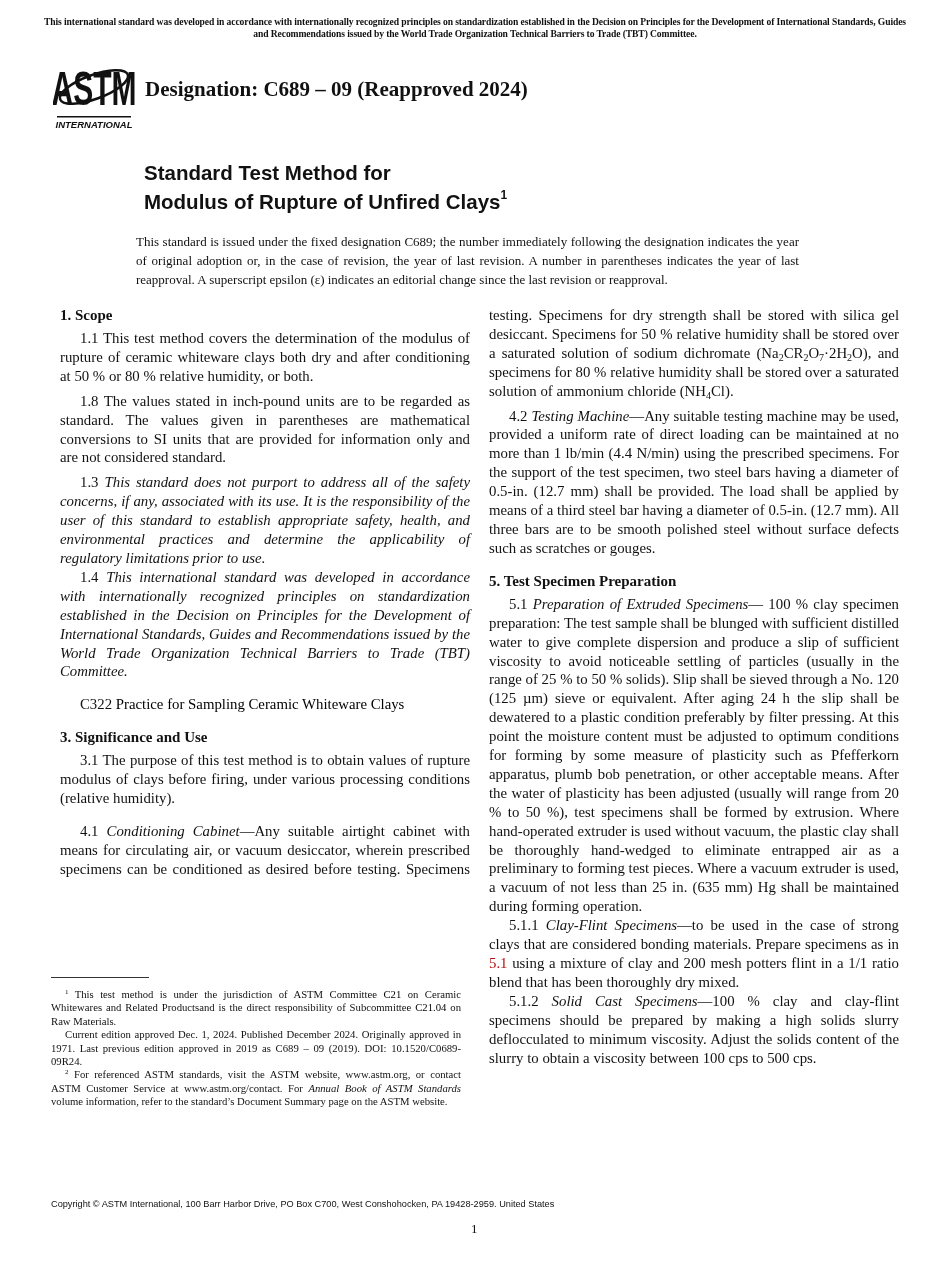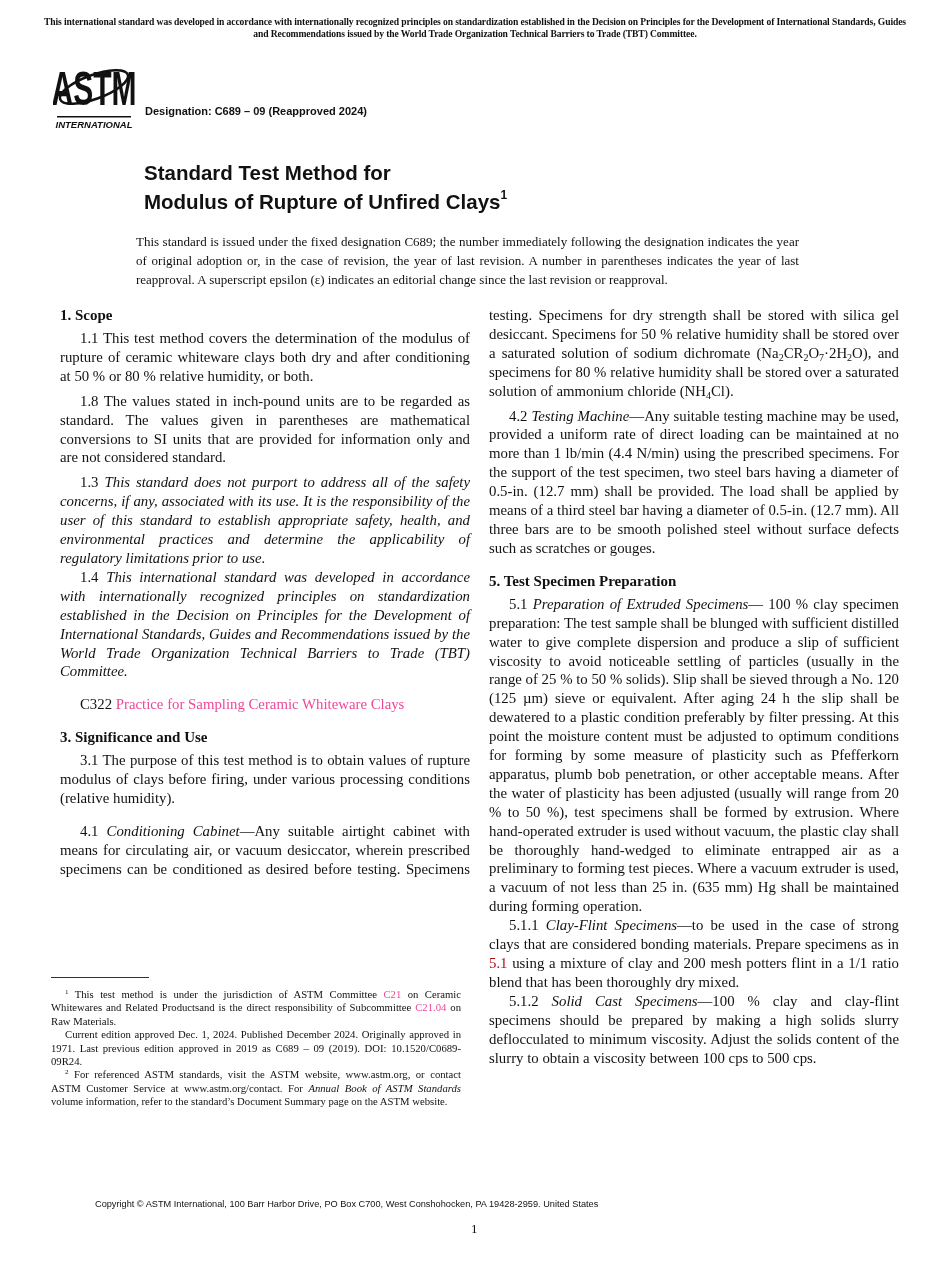--- a/index.html
+++ b/index.html
@@ -10,21 +10,21 @@
       position: absolute; left: 40px; top: 16px; width: 870px;
       font-family: "Liberation Serif", serif; font-weight: bold;
       font-size: 9.6px; line-height: 12px; text-align: center; letter-spacing: -0.1px;
     }
 
     .logo { position: absolute; left: 53px; top: 54px; width: 82px; height: 78px; }
     .logo svg { width: 82px; height: 78px; display: block; }
 
     .designation {
       position: absolute; left: 145px; top: 77px;
-      font-family: Liberation Sans, sans-serif; font-weight: bold; font-size: 11px; margin-top: 28px;
+      font-family: Liberation Serif, serif; font-weight: bold; font-size: 21px;
     }
 
     .title {
       position: absolute; left: 144px; top: 160px;
       font-family: "Liberation Sans", sans-serif; font-weight: bold; font-size: 20.5px; line-height: 25px;
     }
     .title sup { font-size: 12px; position: relative; top: -2px; }
 
     .issuance {
       position: absolute; left: 136px; top: 232px; width: 663px;
@@ -34,39 +34,39 @@
     .col { position: absolute; top: 306px; width: 410px; font-size: 14.8px; line-height: 18.9px; }
     .col-left { left: 60px; }
     .col-right { left: 489px; }
 
     .col p { text-align: justify; text-indent: 20px; hyphens: manual; }
     .col p.noindent { text-indent: 0; }
     .col h2 { font-size: 15px; font-weight: bold; margin: 0 0 4px 0; line-height: 19px; }
     .col .gap { height: 6px; }
     .col .gap-lg { height: 14px; }
     .it { font-style: italic; }
-    .link { color: #ec4899; }
+    .link { color: #000000; }
     .redlink { color: #b01010; }
     sub { font-size: 10px; vertical-align: -3px; line-height: 0; }
     sup.fn { font-size: 10px; vertical-align: 6px; line-height: 0; }
 
     .ref-line { padding-left: 20px; }
     .ref-line2 { padding-left: 20px; }
 
     .fn-rule { position: absolute; left: 51px; top: 977px; width: 98px; height: 1px; background: #333; }
     .footnotes {
       position: absolute; left: 51px; top: 988px; width: 410px;
       font-size: 10.7px; line-height: 13.4px;
     }
     .footnotes p { text-align: justify; text-indent: 14px; }
     .footnotes sup { font-size: 7px; vertical-align: 4px; line-height: 0; }
 
     .copyright {
       position: absolute; left: 51px; top: 1199px;
-      font-family: "Liberation Sans", sans-serif; font-size: 9.2px; margin-left: 44px;
+      font-family: "Liberation Sans", sans-serif; font-size: 9.2px;
     }
     .page-num { position: absolute; left: 471px; top: 1221px; font-size: 13px; }
   </style>
 </head>
 <body>
 
 <div class="top-notice">This international standard was developed in accordance with internationally recognized principles on standardization established in the Decision on Principles for the Development of International Standards, Guides and Recommendations issued by the World Trade Organization Technical Barriers to Trade (TBT) Committee.</div>
 
 <div class="logo">
   <svg viewBox="0 0 82 78">

